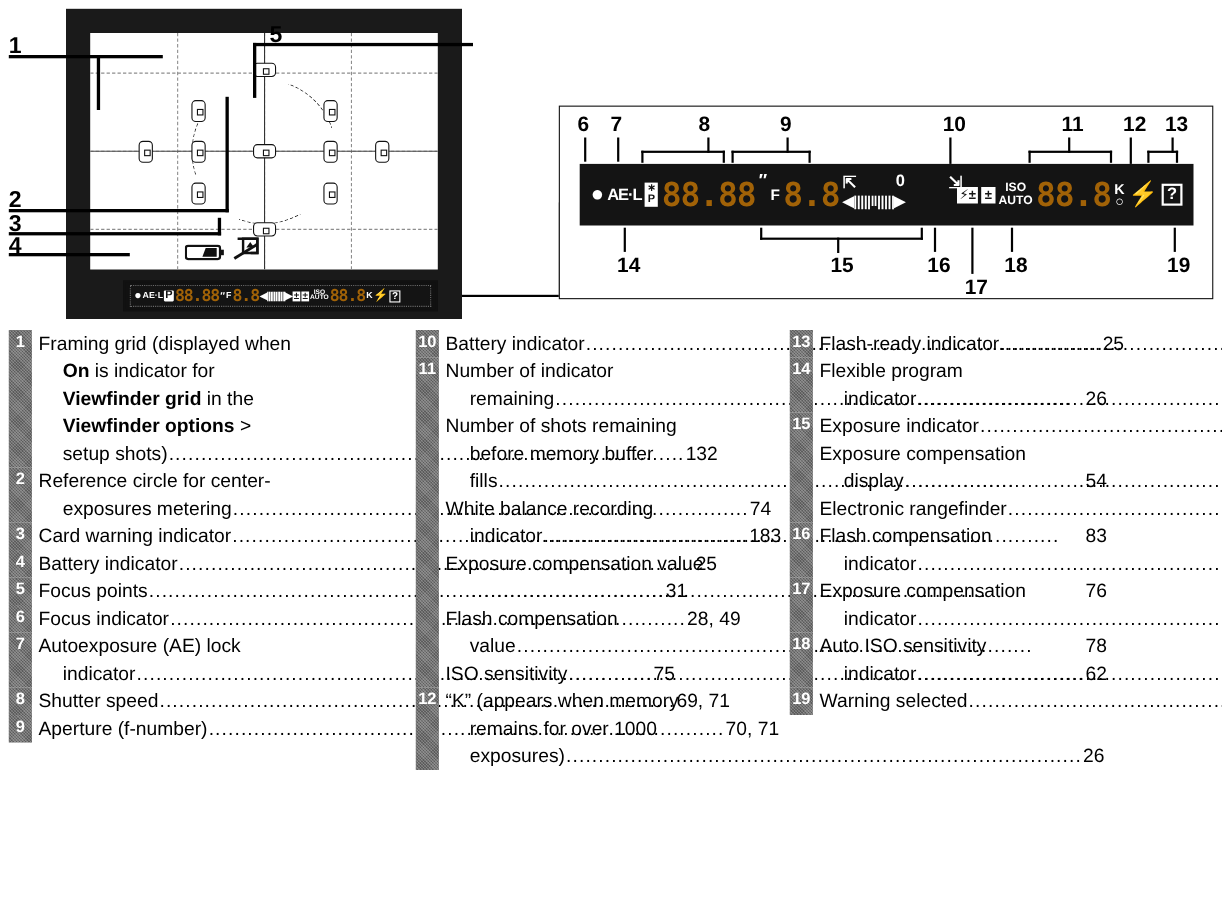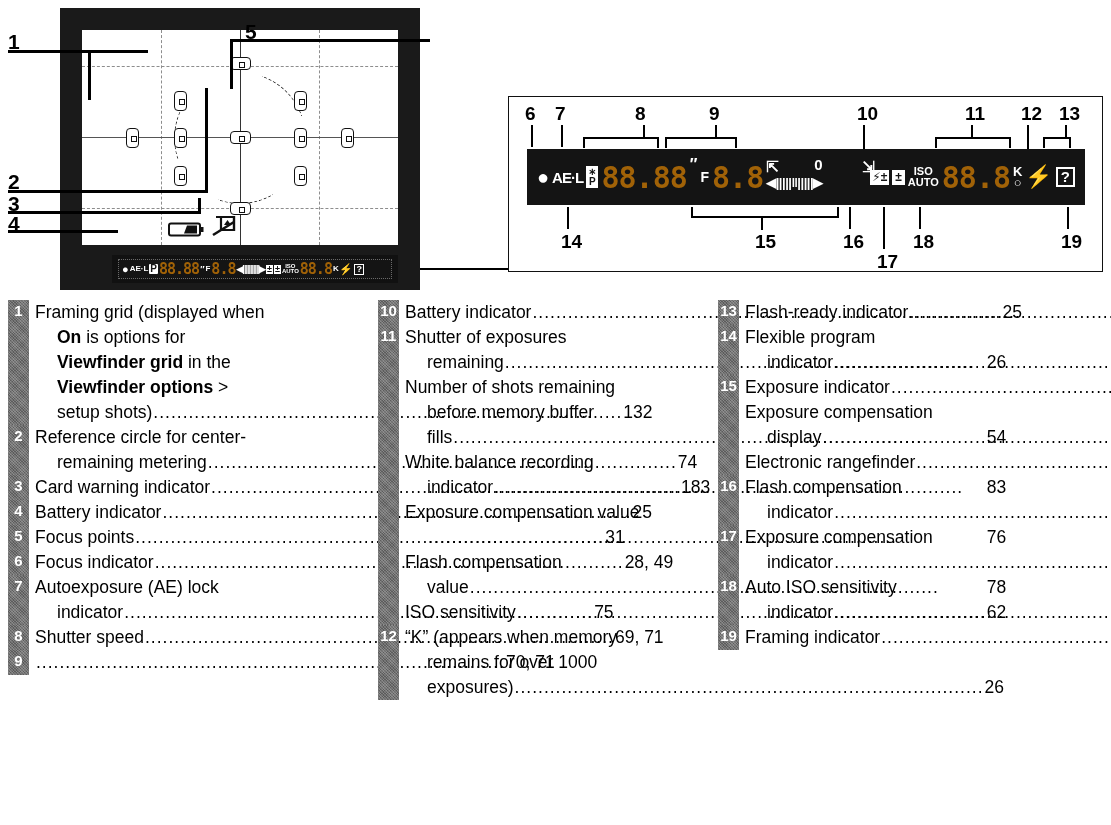--- a/index.html
+++ b/index.html
@@ -262,36 +262,36 @@
     <span class="dnum" style="left:552px;top:134px">19</span>
   </div>
 </div>
 
 <div id="legend">
   <div class="col" id="col0" style="left:8px;width:360px">
       <div class="entry">
         <div class="badge">1</div>
         <div class="etext">
           <div class=" nodots">Framing grid (displayed when</div>
-          <div class="indent nodots"><b>On</b><span> is options for</span></div>
+          <div class="indent nodots"><b>On</b><span> is indicator for</span></div>
           <div class="indent nodots"><b>Viewfinder grid</b><span> in the</span></div>
           <div class="indent nodots"><b>Viewfinder options</b><span> &gt;</span></div>
           <div class="indent row">
             <span class="lbl">setup shots)</span>
             <span class="dots">................................................................................</span>
             <span class="pg">132</span>
           </div>
         </div>
       </div>
       <div class="entry">
         <div class="badge">2</div>
         <div class="etext">
           <div class=" nodots">Reference circle for center-</div>
           <div class="indent row">
-            <span class="lbl">remaining metering</span>
+            <span class="lbl">exposures metering</span>
             <span class="dots">................................................................................</span>
             <span class="pg">74</span>
           </div>
         </div>
       </div>
       <div class="entry">
         <div class="badge">3</div>
         <div class="etext">
           <div class=" row">
             <span class="lbl">Card warning indicator</span>
@@ -348,41 +348,42 @@
             <span class="lbl">Shutter speed</span>
             <span class="dots">................................................................................</span>
             <span class="pg">69, 71</span>
           </div>
         </div>
       </div>
       <div class="entry">
         <div class="badge">9</div>
         <div class="etext">
           <div class=" row">
+            <span class="lbl">Aperture (f-number)</span>
             <span class="dots">................................................................................</span>
             <span class="pg">70, 71</span>
           </div>
         </div>
       </div>
     </div>
   <div class="col" id="col1" style="left:378px;width:330px">
       <div class="entry">
         <div class="badge">10</div>
         <div class="etext">
           <div class=" row">
             <span class="lbl">Battery indicator</span>
             <span class="dots">................................................................................</span>
             <span class="pg">25</span>
           </div>
         </div>
       </div>
       <div class="entry">
         <div class="badge">11</div>
         <div class="etext">
-          <div class=" nodots">Shutter of exposures</div>
+          <div class=" nodots">Number of indicator</div>
           <div class="indent row">
             <span class="lbl">remaining</span>
             <span class="dots">................................................................................</span>
             <span class="pg">26</span>
           </div>
           <div class=" nodots">Number of shots remaining</div>
           <div class="indent nodots">before memory buffer</div>
           <div class="indent row">
             <span class="lbl">fills</span>
             <span class="dots">................................................................................</span>
@@ -491,19 +492,19 @@
           <div class="indent row">
             <span class="lbl">indicator</span>
             <span class="dots">................................................................................</span>
           </div>
         </div>
       </div>
       <div class="entry">
         <div class="badge">19</div>
         <div class="etext">
           <div class=" row">
-            <span class="lbl">Framing indicator</span>
+            <span class="lbl">Warning selected</span>
             <span class="dots">................................................................................</span>
           </div>
         </div>
       </div>
     </div>
 </div>
 
 </body></html>

